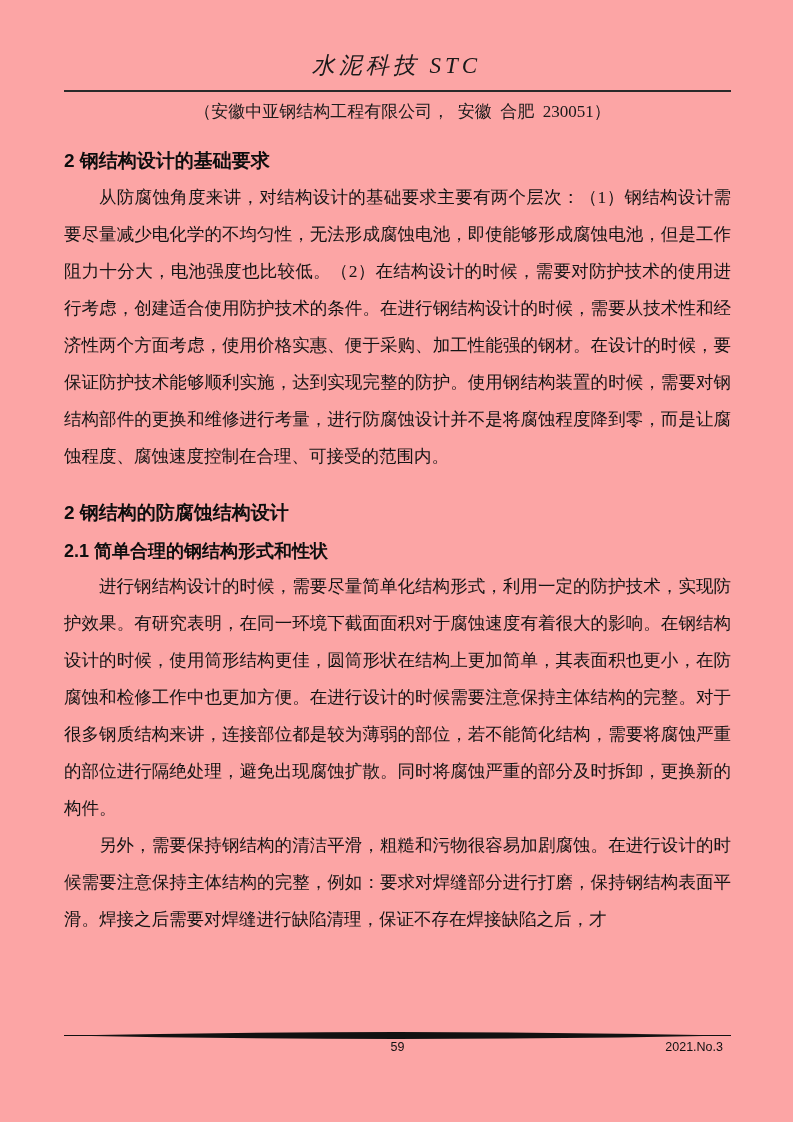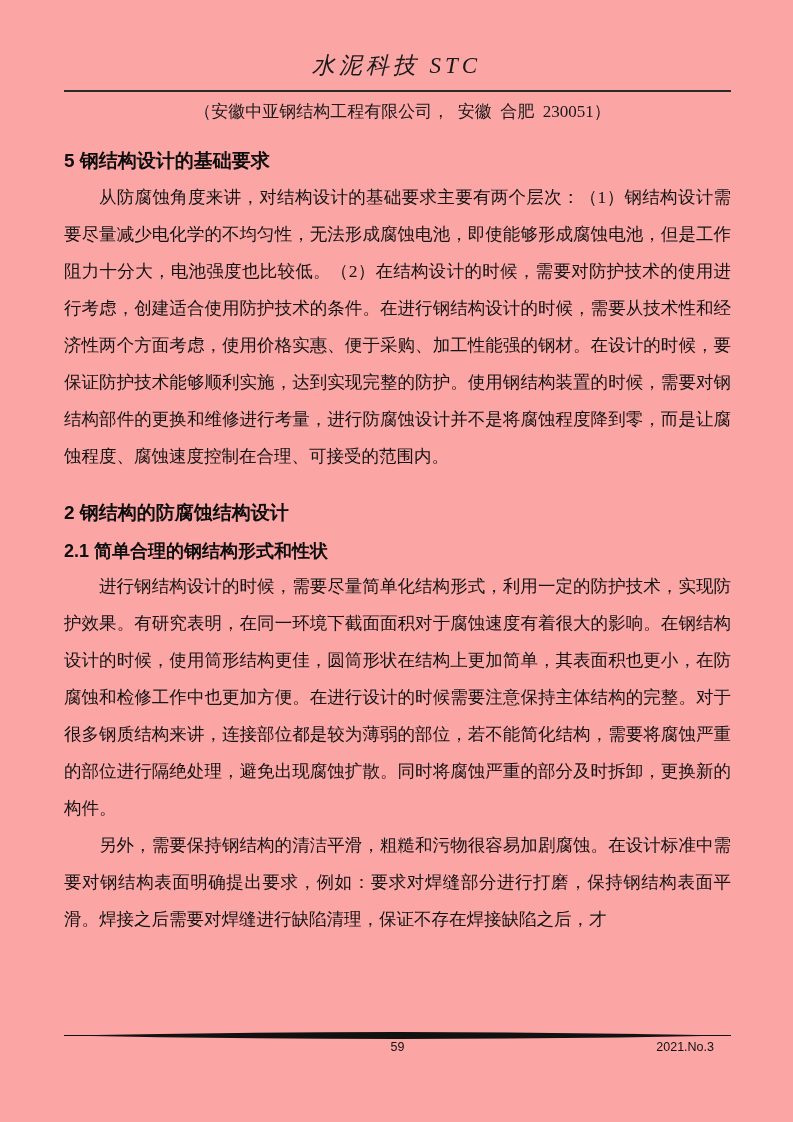--- a/index.html
+++ b/index.html
@@ -96,48 +96,48 @@
     font-family: "Liberation Sans", "DejaVu Sans", sans-serif;
     font-size: 12.5px;
     color: #111;
     height: 16px;
   }
   .page-number {
     text-align: center;
   }
   .issue-label {
     position: absolute;
-    right: 17px;
+    right: 8px;
     top: 0;
   }
 </style>
 </head>
 <body>
 
 <div class="page">
 
   <div class="journal-header">水泥科技 STC</div>
 
   <div class="header-rule"></div>
 
 
 
   <div class="affiliation">（安徽中亚钢结构工程有限公司，  安徽  合肥  230051）</div>
 
-  <h2 class="sec-heading">5 钢结构设计的基础要求</h2>
+  <h2 class="sec-heading">2 钢结构设计的基础要求</h2>
 
   <p class="body-para">从防腐蚀角度来讲，对结构设计的基础要求主要有两个层次：（1）钢结构设计需要尽量减少电化学的不均匀性，无法形成腐蚀电池，即使能够形成腐蚀电池，但是工作阻力十分大，电池强度也比较低。（2）在结构设计的时候，需要对防护技术的使用进行考虑，创建适合使用防护技术的条件。在进行钢结构设计的时候，需要从技术性和经济性两个方面考虑，使用价格实惠、便于采购、加工性能强的钢材。在设计的时候，要保证防护技术能够顺利实施，达到实现完整的防护。使用钢结构装置的时候，需要对钢结构部件的更换和维修进行考量，进行防腐蚀设计并不是将腐蚀程度降到零，而是让腐蚀程度、腐蚀速度控制在合理、可接受的范围内。</p>
 
   <h2 class="sec-heading">2 钢结构的防腐蚀结构设计</h2>
 
   <h3 class="subsec-heading">2.1 简单合理的钢结构形式和性状</h3>
 
   <p class="body-para">进行钢结构设计的时候，需要尽量简单化结构形式，利用一定的防护技术，实现防护效果。有研究表明，在同一环境下截面面积对于腐蚀速度有着很大的影响。在钢结构设计的时候，使用筒形结构更佳，圆筒形状在结构上更加简单，其表面积也更小，在防腐蚀和检修工作中也更加方便。在进行设计的时候需要注意保持主体结构的完整。对于很多钢质结构来讲，连接部位都是较为薄弱的部位，若不能简化结构，需要将腐蚀严重的部位进行隔绝处理，避免出现腐蚀扩散。同时将腐蚀严重的部分及时拆卸，更换新的构件。</p>
 
-  <p class="body-para follow">另外，需要保持钢结构的清洁平滑，粗糙和污物很容易加剧腐蚀。在设计标准中需要对钢结构表面明确提出要求，例如：要求对焊缝部分进行打磨，保持钢结构表面平滑。焊接之后需要对焊缝进行缺陷清理，保证不存在焊接缺陷之后，才</p>
+  <p class="body-para follow">另外，需要保持钢结构的清洁平滑，粗糙和污物很容易加剧腐蚀。在进行设计的时候需要注意保持主体结构的完整，例如：要求对焊缝部分进行打磨，保持钢结构表面平滑。焊接之后需要对焊缝进行缺陷清理，保证不存在焊接缺陷之后，才</p>
 
   <div class="footer">
     <svg class="footer-divider" viewBox="0 0 666 9" preserveAspectRatio="none">
       <line x1="0" y1="4.5" x2="666" y2="4.5" stroke="#111" stroke-width="1.2"></line>
       <path d="M0,4.5 Q333,-2.5 666,4.5 Q333,11.5 0,4.5 Z" fill="#111"></path>
     </svg>
     <div class="footer-row">
       <div class="page-number">59</div>
       <div class="issue-label">2021.No.3</div>
     </div>

